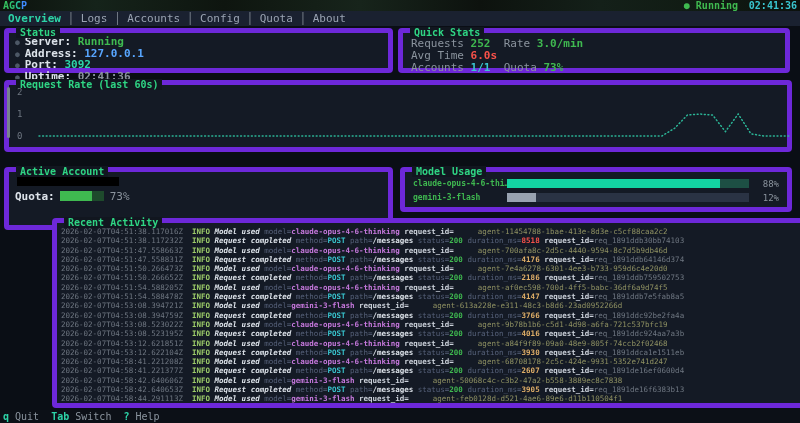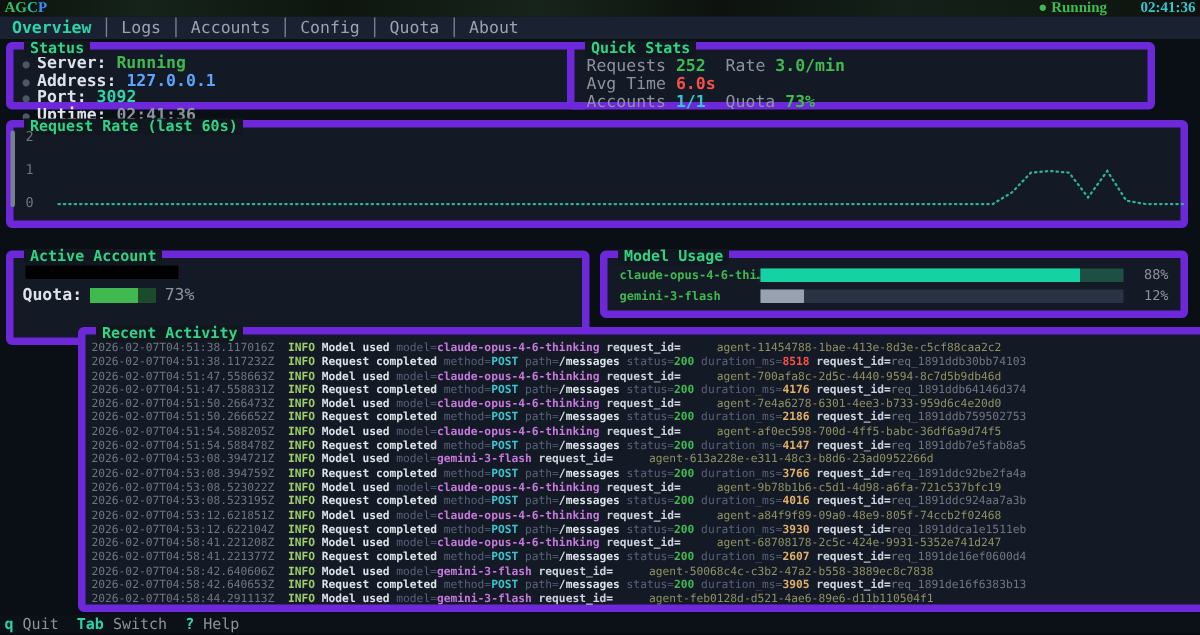--- a/index.html
+++ b/index.html
@@ -7,21 +7,21 @@
   .screen {
     position:relative; width:800px; height:423px; overflow:hidden;
     background:#0a0e15;
     font-family:"DejaVu Sans Mono","Liberation Mono",monospace;
     color:#c9d1d9; cursor:default;
   }
   
   .topbar {
     position:absolute; left:0; top:0; width:800px; height:11px;
     background:linear-gradient(90deg,#0c120d 0%,#15231a 12%,#0e150f 28%,#17241b 45%,#0d120e 60%,#142019 75%,#101b13 88%,#0c110d 100%);
-    font-size:10px; line-height:11px; font-weight:bold;font-family:Liberation Serif, serif;
+    font-size:10px; line-height:11px; font-weight:bold;
   }
   .logo { position:absolute; left:3px; top:0; letter-spacing:0; }
   .run-ind { position:absolute; right:62px; top:0; color:#3fb950; }
   .clock { position:absolute; right:3px; top:0; color:#39c5cf; font-weight:bold; }
   
   .tabbar {
     position:absolute; left:0; top:11px; width:800px; height:15px;
     background:#1a2130; font-size:11px; line-height:15px; padding-left:8px;
     white-space:pre;
   }
@@ -32,21 +32,21 @@
   .panel {
     position:absolute; border:5px solid #6d28d9; border-radius:4px;
     background:#141a25;
   }
   .panel-title {
     position:absolute; top:-6px; left:7px; padding:0 4px;
     background:#11161f; color:#2fd584; font-weight:bold;
     font-size:10px; line-height:11px; white-space:pre;
   }
   #p-status { left:4px; top:28px; width:389px; height:45px; }
-  #p-quick  { left:378px; top:28px; width:392px; height:45px; }
+  #p-quick  { left:398px; top:28px; width:392px; height:45px; }
   #p-chart  { left:4px; top:80px; width:788px; height:72px; }
   #p-acct   { left:4px; top:167px; width:389px; height:63px; }
   #p-models { left:400px; top:167px; width:392px; height:45px; }
   #p-logs   { left:4px; top:218px; width:788px; height:190px;margin-left:48px; }
   
   .status-rows { padding:4px 0 17px 6px; font-size:11px; line-height:10.5px; white-space:pre; }
   .s-bullet { color:#4d5866; font-size:8px; }
   .s-label  { color:#dde3ea; font-weight:bold; }
   
   .qs-rows { padding:5px 0 0 8px; font-size:11px; line-height:12px; white-space:pre; }
@@ -54,38 +54,38 @@
   .q-value { font-weight:bold; }
   
   .chart-body { position:absolute; left:6px; top:4px; width:776px; height:52px; }
   .ytick { position:absolute; left:2px; width:14px; color:#6e7681; font-size:9px; line-height:9px; }
   .chart-svg { position:absolute; left:22px; top:0; }
   .xlabels { position:absolute; left:6px; top:57px; width:778px; height:10px; color:#6e7681; font-size:9px; line-height:10px; }
   .xl-left { position:absolute; left:0; } .xl-mid { position:absolute; left:50%; transform:translateX(-50%); } .xl-right { position:absolute; right:2px; }
   .chart-scrollbar { position:absolute; left:-2px; top:2px; width:3px; height:51px; background:#78828f; border-radius:2px; }
   
   .redacted { position:absolute; left:8px; top:5px; width:102px; height:9px; background:#000; }
-  .quota-row { position:absolute; left:6px; top:19px; font-size:11px; line-height:11px; white-space:pre; display:flex; align-items:center; }
+  .quota-row { position:absolute; left:6px; top:19px; font-size:11px; line-height:11px; white-space:pre; display:flex; }
   .quota-label { color:#dde3ea; font-weight:bold; }
   .quota-bar { width:44px; height:10px; background:#1e4a2c; margin:0 6px 0 5px; position:relative; }
   .quota-fill { position:absolute; left:0; top:0; bottom:0; background:#3fb950; }
   .quota-pct { color:#8b949e; }
   
   .model-rows { padding:6px 8px 0 8px; }
   .model-row { display:flex; align-items:center; height:11px; margin-bottom:3px; }
   .m-label { width:94px; color:#3fb950; font-weight:bold; font-size:8px; white-space:nowrap; overflow:hidden; }
   .m-bar { flex:1; height:9px; position:relative; margin-right:8px; }
   .m-fill { position:absolute; left:0; top:0; bottom:0; }
   .m-pct { width:22px; text-align:right; color:#8b949e; font-size:9px; }
   
   .log-rows { padding:4px 0 0 4px; font-size:7.5px; line-height:9.3px; white-space:pre; overflow:hidden; height:182px; }
   .log-row { height:9.3px; overflow:hidden; }
   .l-ts { color:#6e7681; }
   .l-info { color:#9ece6a; font-weight:bold; }
-  .l-msg { color:#dde3ea; font-weight:bold; }
+  .l-msg { color:#dde3ea; font-weight:bold;font-style:italic; }
   .l-key { color:#56617a; }
   .l-keyb { color:#cdd3dc; font-weight:bold; }
   .l-model { color:#c678dd; font-weight:bold; }
   .l-method { color:#39c5cf; font-weight:bold; }
   .l-path { color:#dde3ea; font-weight:bold; }
   .l-status { color:#3fb950; font-weight:bold; }
   .l-dur-hi { color:#f85149; font-weight:bold; }
   .l-dur-md { color:#e0af68; font-weight:bold; }
   .l-agent { color:#8f9162;padding-left:24px; }
   .l-req { color:#6e7681; }

